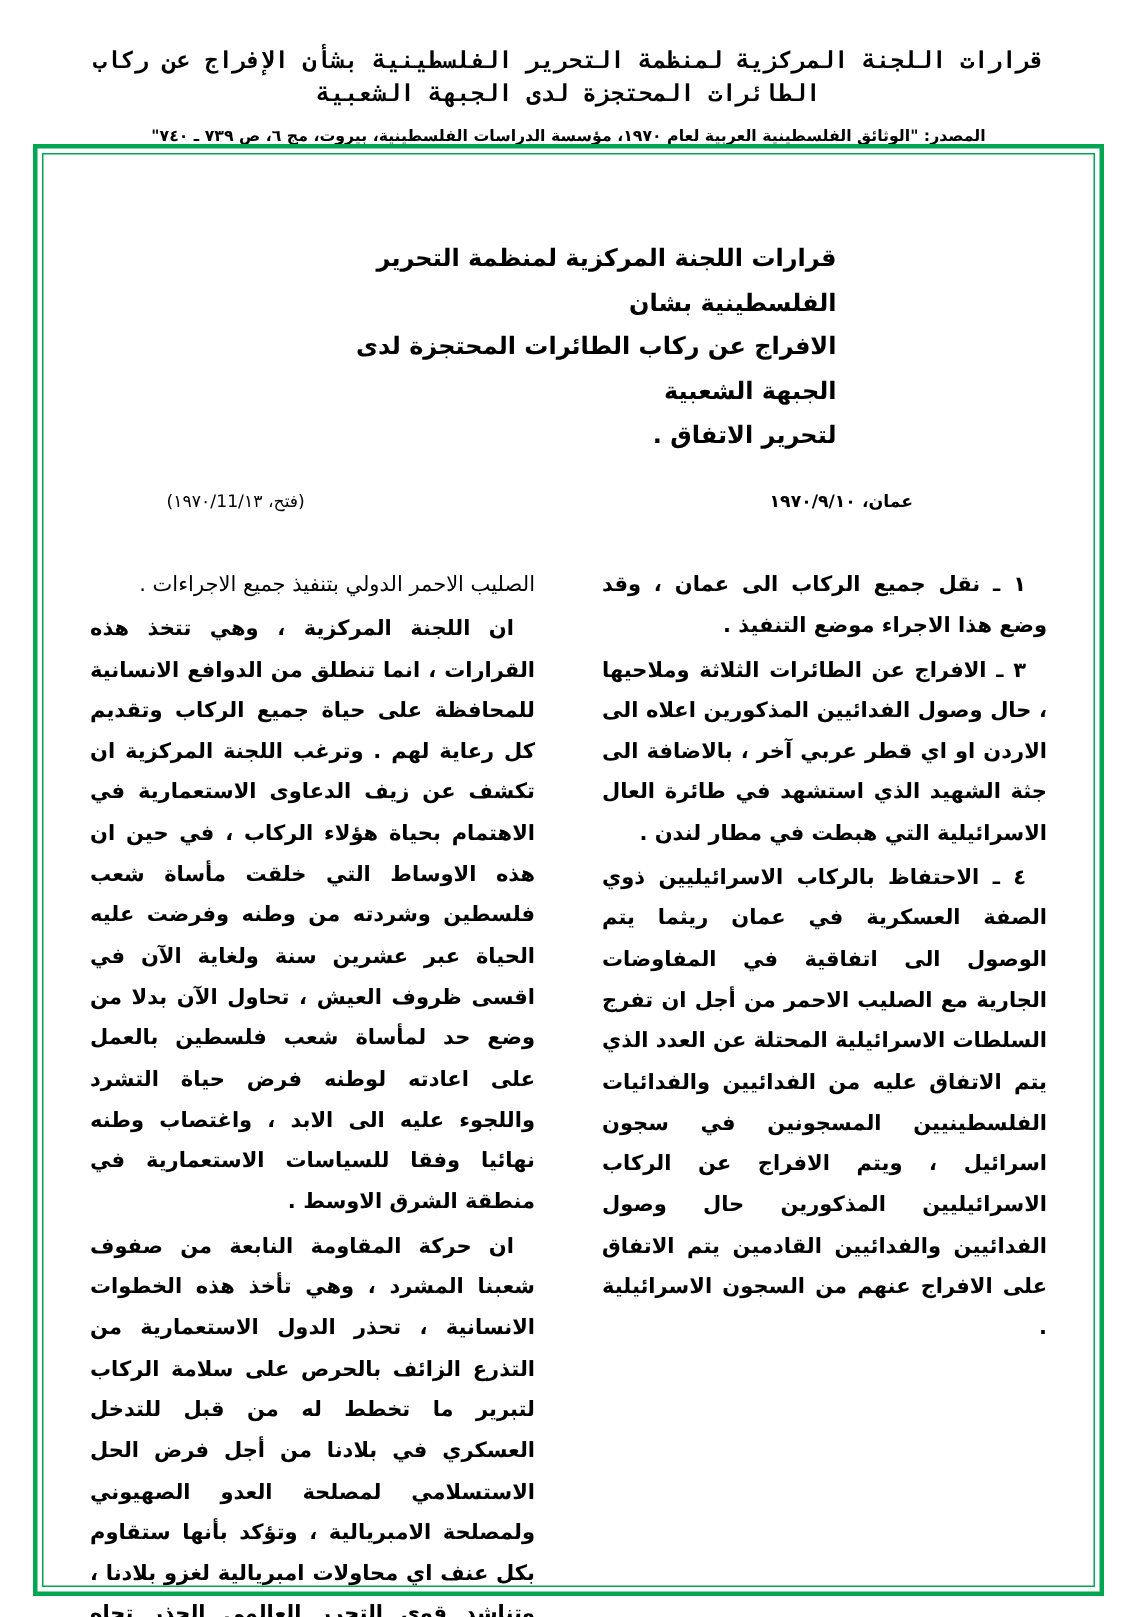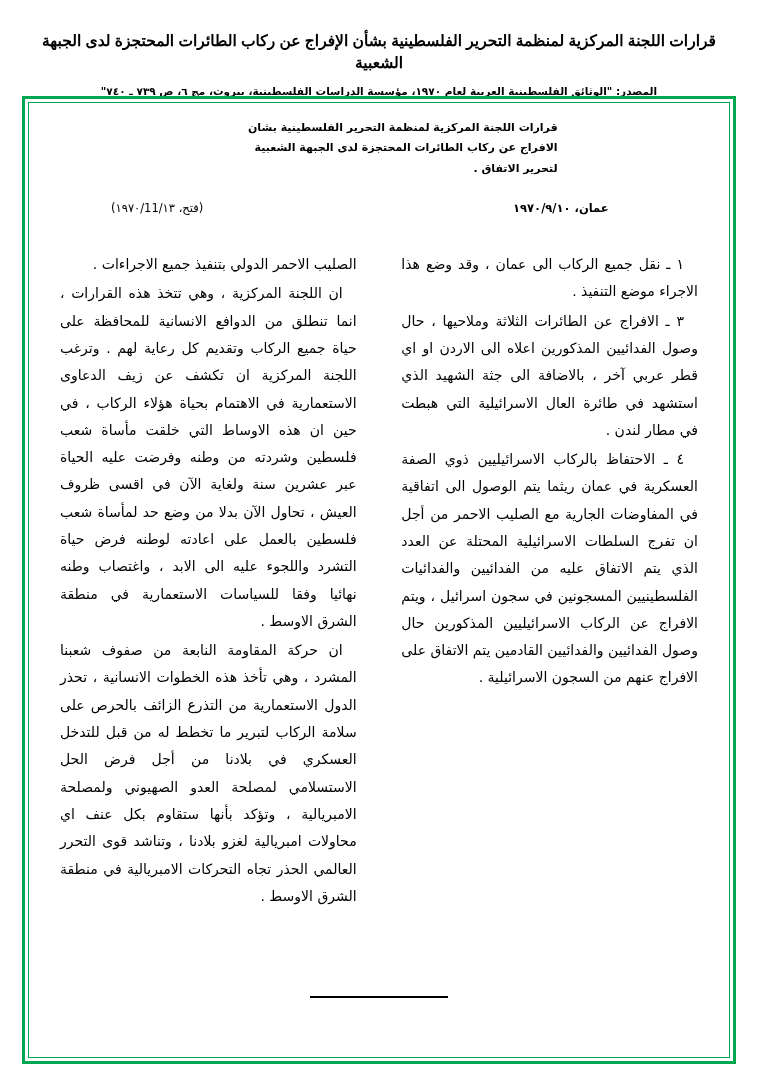--- a/index.html
+++ b/index.html
@@ -20,21 +20,21 @@
     height: 1078px;
     position: relative;
     box-sizing: border-box;
   }
   
   .doc-header {
     padding: 30px 36px 0 36px;
     text-align: center;
   }
   .doc-header .main-title {
-    font-family: Liberation Sans, sans-serif;
+    font-family: Liberation Mono, monospace;
     font-size: 15.5px;
     font-weight: bold;
     line-height: 1.45;
     letter-spacing: 0px;
     direction: rtl;
   }
   .doc-header .source-line {
     margin-top: 9px;
     font-size: 10.5px;
     font-weight: bold;
@@ -64,25 +64,26 @@
   .content {
     position: absolute;
     top: 118px;
     right: 60px;
     left: 60px;
     direction: rtl;
   }
   .title-block {
     width: 52%;
     margin-right: 22%;
-    font-size: 11px;
+    font-size: 16px;
     font-weight: bold;
     line-height: 1.85;
     text-align: right;
     direction: rtl;
+    margin-top: 39px;
   }
   .meta-row {
     display: flex;
     flex-direction: row;
     justify-content: space-between;
     margin-top: 22px;
     font-size: 11.5px;
     direction: rtl;
   }
   .meta-row .place-date {
@@ -107,20 +108,21 @@
     text-align: justify;
     text-justify: inter-word;
     direction: rtl;
   }
   .col p {
     margin: 0 0 2px 0;
     text-align: justify;
   }
   .col p.indent {
     text-indent: 14px;
+    font-weight: bold;
   }
   .divider {
     margin: 40px auto 0 auto;
     width: 138px;
     height: 1.5px;
     background: #000;
   }
   .divider-wrap {
     margin-top: 44px;
     display: flex;

